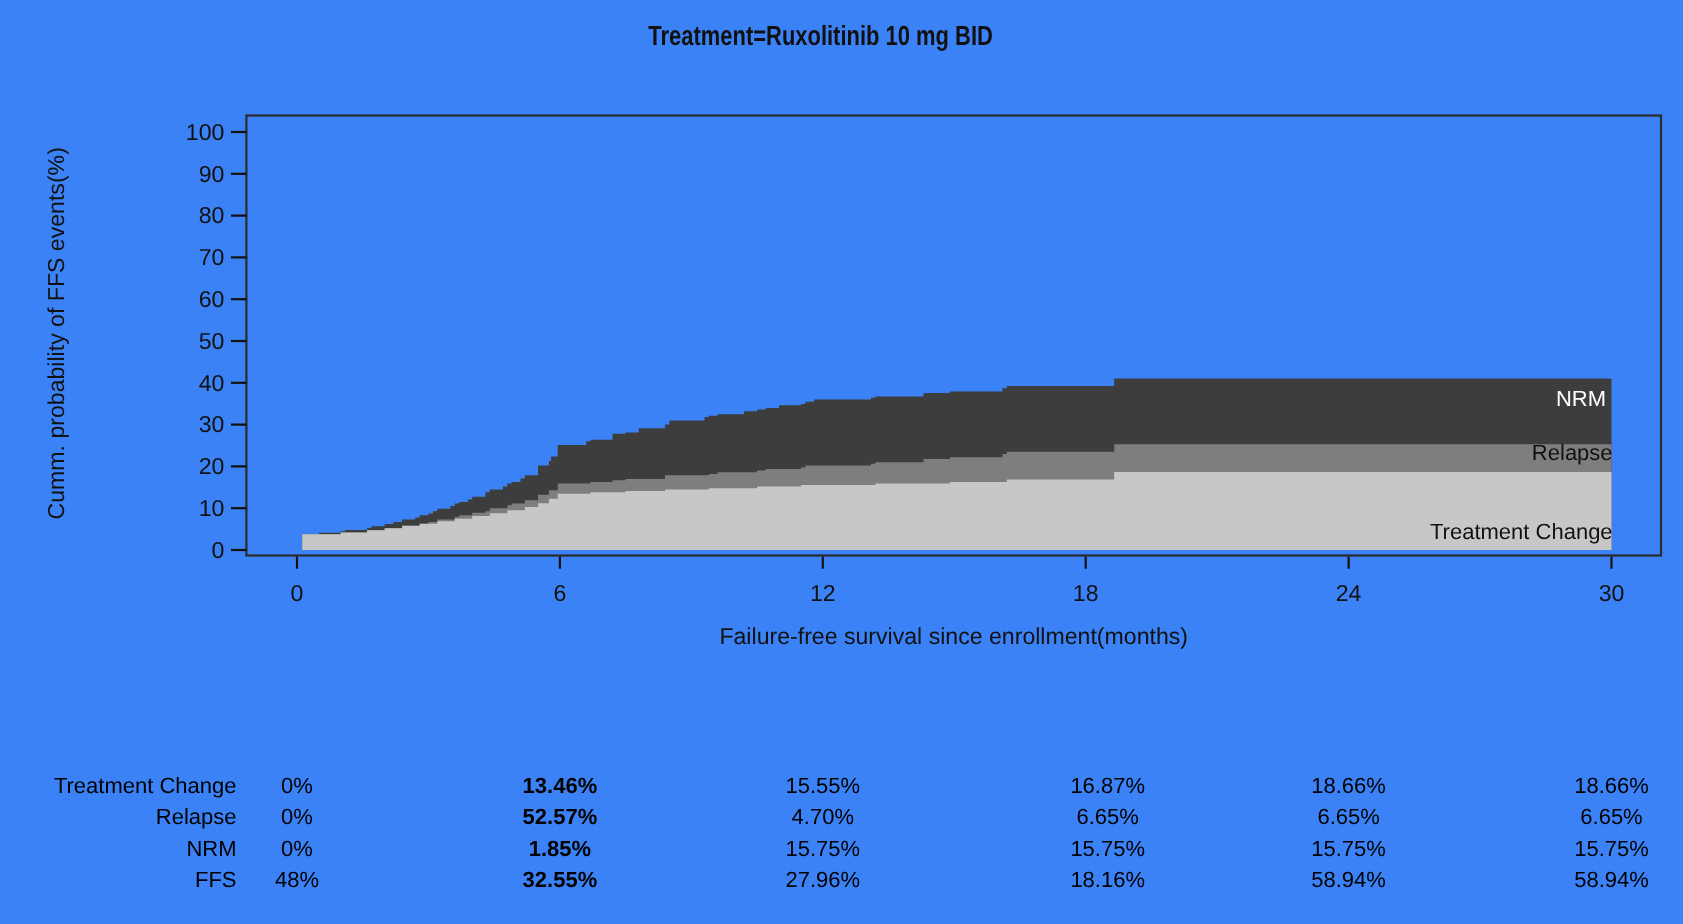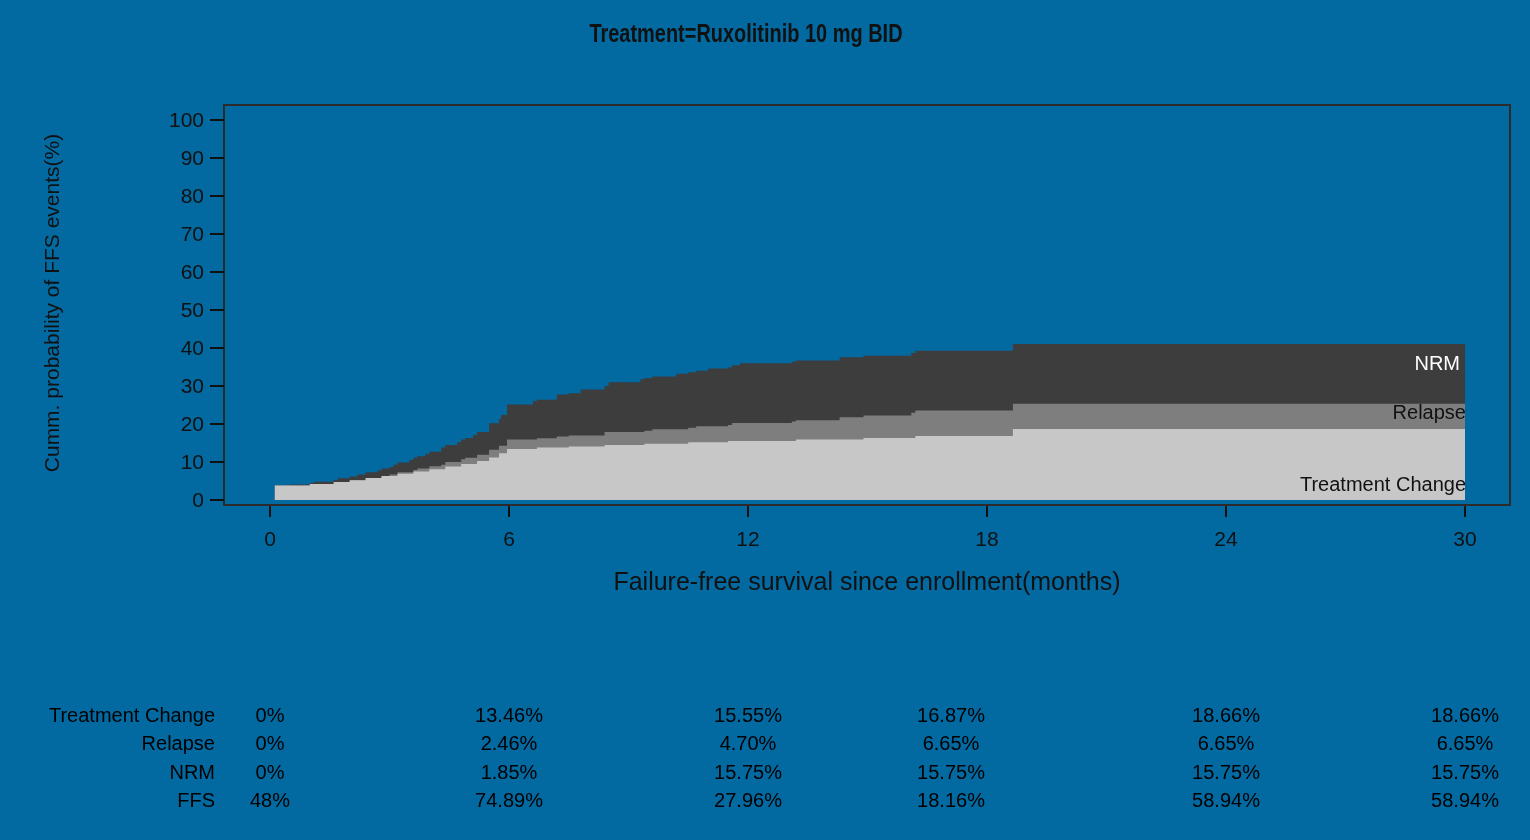--- a/index.html
+++ b/index.html
@@ -1,39 +1,39 @@
 <!DOCTYPE html>
 <html><head>
 <meta charset="utf-8">
 <style>
   html,body{margin:0;padding:0;background:#ffffff;}
   body{width:1530px;height:840px;overflow:hidden;font-family:"Liberation Sans",sans-serif;color:#000;}
-  .page{position:relative;width:1530px;height:840px;background:#0369a1;}
+  .page{position:relative;width:1530px;height:840px;background:#3b82f6;}
   .title{
     position:absolute;left:746px;top:22px;transform:translateX(-50%) scale(0.95,1.2);
     transform-origin:center;font-size:21px;font-weight:bold;white-space:nowrap;color:#111;
   }
   #plot{position:absolute;left:0;top:0;}
   .ylabel{
     position:absolute;left:52px;top:303px;transform:translate(-50%,-50%) rotate(-90deg);
     white-space:nowrap;font-size:21px;color:#111;
   }
   .xlabel{
     position:absolute;left:867px;top:567px;transform:translateX(-50%);
-    white-space:nowrap;font-size:25px;color:#111;
+    white-space:nowrap;font-size:21px;color:#111;
   }
   .area-label{position:absolute;font-size:20px;white-space:nowrap;line-height:22px;}
   .area-label.nrm{right:70px;top:352px;color:#ffffff;}
   .area-label.relapse{right:64px;top:401px;color:#111;}
   .area-label.tc{right:64px;top:473px;color:#111;}
   .rtable{position:absolute;left:0;top:0;width:1530px;height:0;font-size:20px;}
   .rcell{position:absolute;height:28px;line-height:28px;white-space:nowrap;}
   .rlabel{left:0;width:215px;text-align:right;}
   .rv{width:190px;text-align:center;}
-  .c0{left:175px;} .c1{left:414px;} .c2{left:653px;} .c3{left:856px;} .c4{left:1131px;} .c5{left:1370px;}
+  .c0{left:175px;} .c1{left:414px;font-weight:bold;} .c2{left:653px;} .c3{left:912px;} .c4{left:1131px;} .c5{left:1370px;}
   .r0{top:701px;} .r1{top:729px;} .r2{top:758px;} .r3{top:786px;}
 </style>
 </head>
 <body>
 
 <div class="page">
 
   <div class="title">Treatment=Ruxolitinib 10 mg BID</div>
 
   <div class="ylabel">Cumm. probability of FFS events(%)</div>
@@ -89,36 +89,36 @@
     <div class="rcell rlabel r0">Treatment Change</div>
     <div class="rcell rv c0 r0">0%</div>
     <div class="rcell rv c1 r0">13.46%</div>
     <div class="rcell rv c2 r0">15.55%</div>
     <div class="rcell rv c3 r0">16.87%</div>
     <div class="rcell rv c4 r0">18.66%</div>
     <div class="rcell rv c5 r0">18.66%</div>
 
     <div class="rcell rlabel r1">Relapse</div>
     <div class="rcell rv c0 r1">0%</div>
-    <div class="rcell rv c1 r1">2.46%</div>
+    <div class="rcell rv c1 r1">52.57%</div>
     <div class="rcell rv c2 r1">4.70%</div>
     <div class="rcell rv c3 r1">6.65%</div>
     <div class="rcell rv c4 r1">6.65%</div>
     <div class="rcell rv c5 r1">6.65%</div>
 
     <div class="rcell rlabel r2">NRM</div>
     <div class="rcell rv c0 r2">0%</div>
     <div class="rcell rv c1 r2">1.85%</div>
     <div class="rcell rv c2 r2">15.75%</div>
     <div class="rcell rv c3 r2">15.75%</div>
     <div class="rcell rv c4 r2">15.75%</div>
     <div class="rcell rv c5 r2">15.75%</div>
 
     <div class="rcell rlabel r3">FFS</div>
     <div class="rcell rv c0 r3">48%</div>
-    <div class="rcell rv c1 r3">74.89%</div>
+    <div class="rcell rv c1 r3">32.55%</div>
     <div class="rcell rv c2 r3">27.96%</div>
     <div class="rcell rv c3 r3">18.16%</div>
     <div class="rcell rv c4 r3">58.94%</div>
     <div class="rcell rv c5 r3">58.94%</div>
   </div>
 
 </div>
 
 </body></html>

